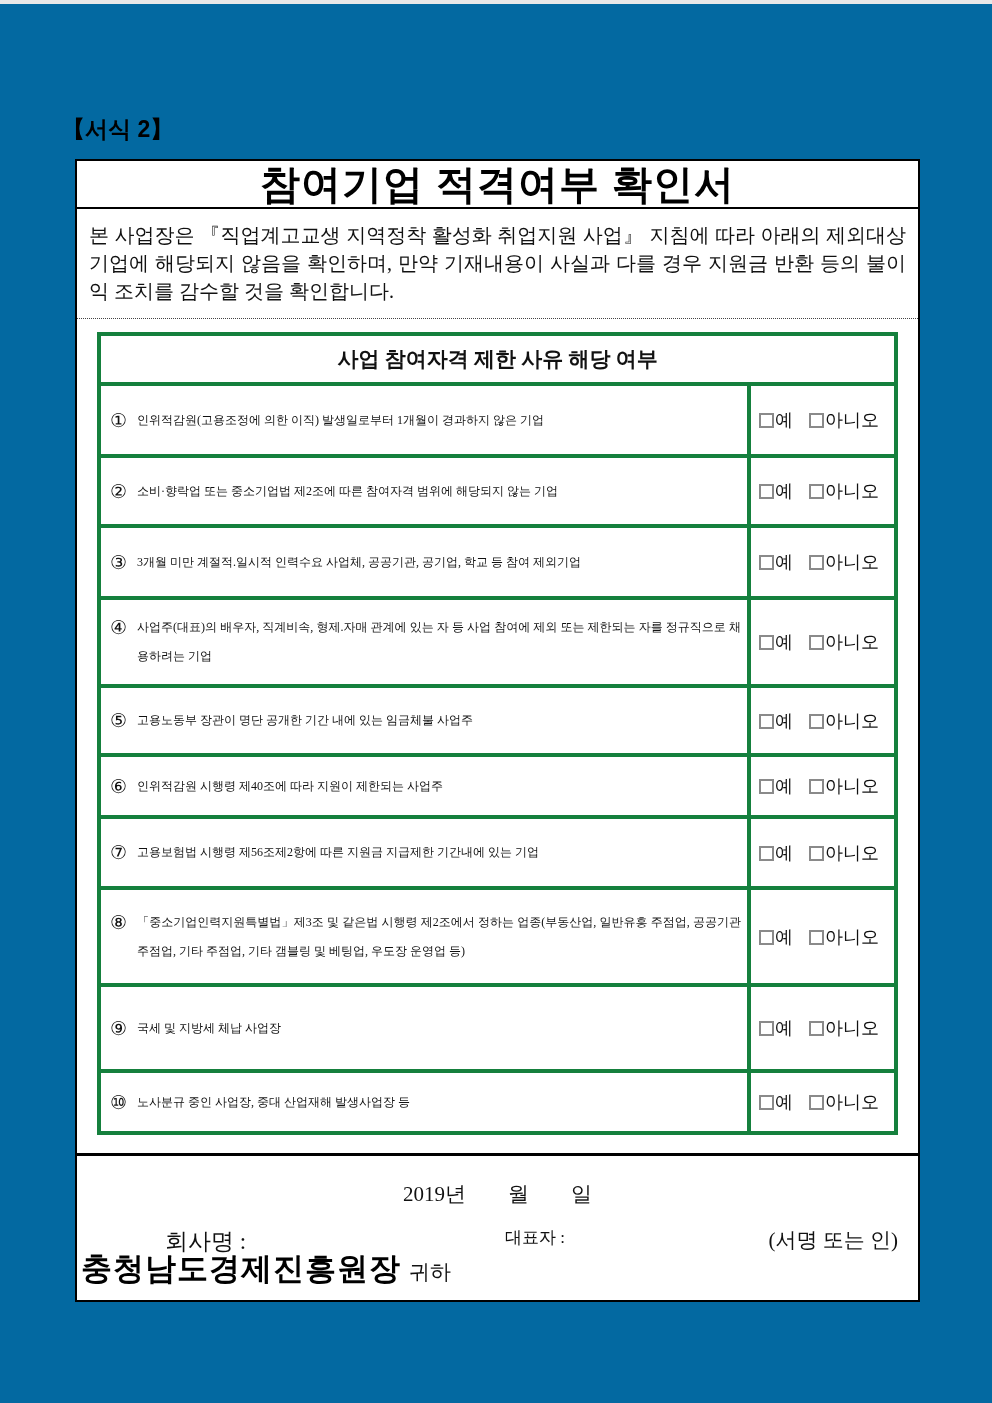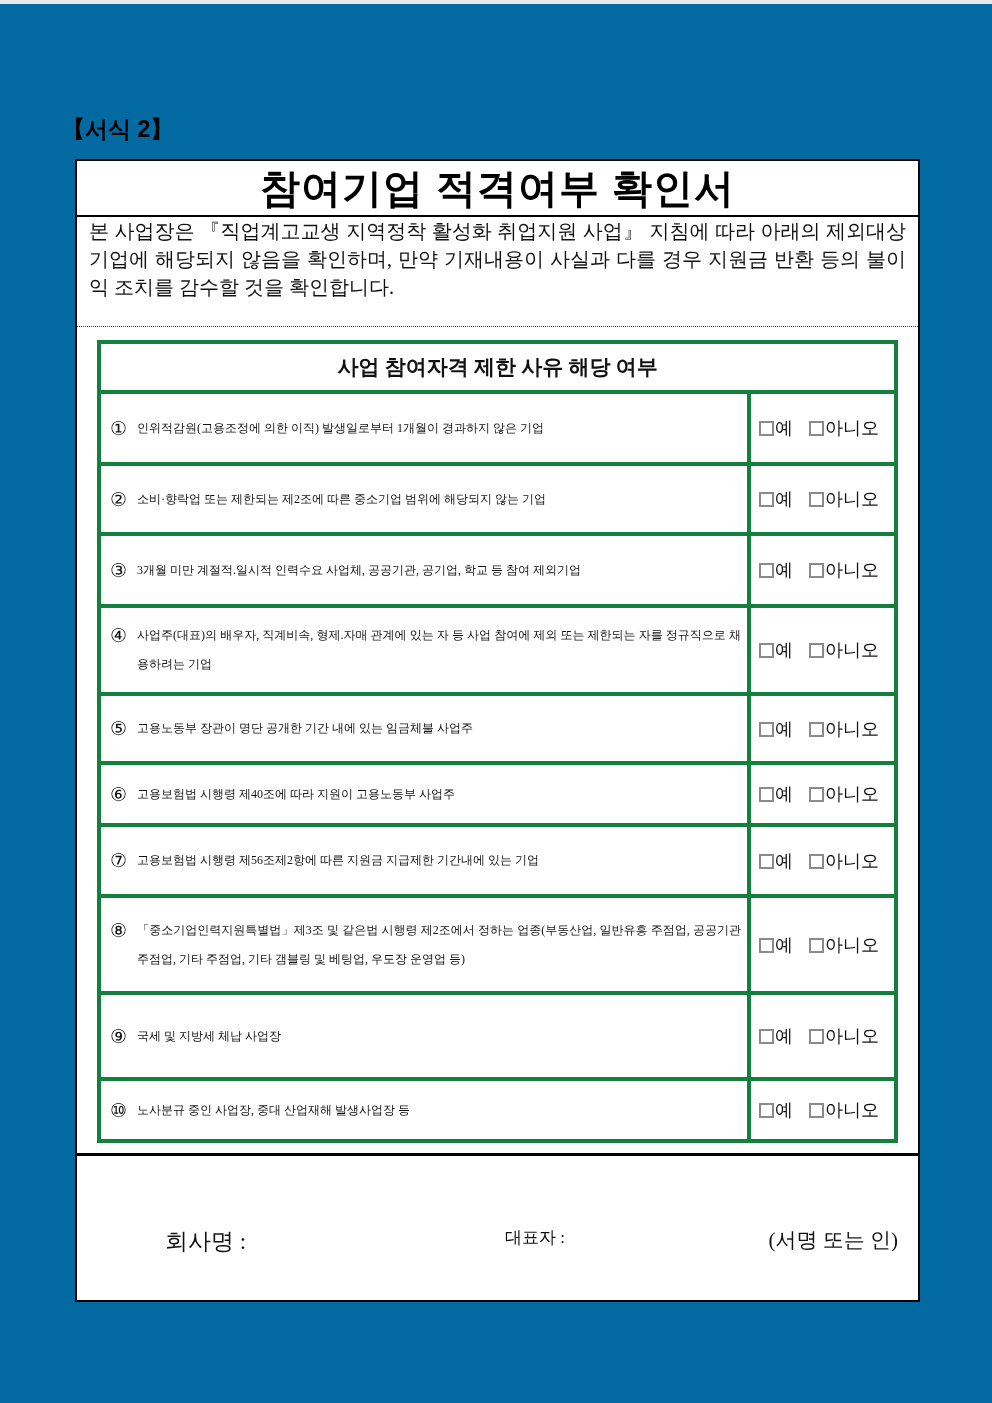--- a/index.html
+++ b/index.html
@@ -17,31 +17,31 @@
     font-family: "Liberation Sans", sans-serif;
     font-weight: bold; font-size: 23px; color: #000;
   }
   .outer-box {
     position: absolute; left: 75px; top: 155px;
     width: 845px; height: 1143px;
     border: 2px solid #000;
     background: #fff;
   }
   .title-section {
-    height: 56px;
+    height: 48px;
     border-bottom: 2px solid #000;
     display: flex; align-items: center; justify-content: center;
   }
   .doc-title {
     font-family: "Liberation Sans", sans-serif;
     font-weight: bold; font-size: 40px; letter-spacing: 1px; color: #000;
   }
   .intro-section {
     height: 110px;
-    padding: 0 12px 0 12px;
+    padding: 12px 12px 0 12px;
     border-bottom: 1px dotted #444;
     font-size: 20px; line-height: 28px;
     text-align: justify;
   }
   .table-section { padding: 13px 20px 0 20px; }
   table.eligibility {
     width: 100%;
     border-collapse: collapse;
     border: 2px solid #000;
   }
@@ -130,21 +130,21 @@
     </td>
     <td class="choice">
       <label class="yes"><span class="cb"></span><span>예</span></label><label class="no"><span class="cb"></span><span>아니오</span></label>
     </td>
   </tr>
 
   <tr>
     <td class="desc">
       <div class="desc-inner">
         <span class="num">②</span>
-                  <span class="txt">소비·향락업 또는 제한되는 제2조에 따른 중소기업 범위에 해당되지 않는 기업</span>
+                  <span class="txt">소비·향락업 또는 중소기업법 제2조에 따른 참여자격 범위에 해당되지 않는 기업</span>
       </div>
     </td>
     <td class="choice">
       <label class="yes"><span class="cb"></span><span>예</span></label><label class="no"><span class="cb"></span><span>아니오</span></label>
     </td>
   </tr>
 
   <tr>
     <td class="desc">
       <div class="desc-inner">
@@ -178,21 +178,21 @@
     </td>
     <td class="choice">
       <label class="yes"><span class="cb"></span><span>예</span></label><label class="no"><span class="cb"></span><span>아니오</span></label>
     </td>
   </tr>
 
   <tr>
     <td class="desc">
       <div class="desc-inner">
         <span class="num">⑥</span>
-                  <span class="txt">고용보험법 시행령 제40조에 따라 지원이 고용노동부 사업주</span>
+                  <span class="txt">인위적감원 시행령 제40조에 따라 지원이 제한되는 사업주</span>
       </div>
     </td>
     <td class="choice">
       <label class="yes"><span class="cb"></span><span>예</span></label><label class="no"><span class="cb"></span><span>아니오</span></label>
     </td>
   </tr>
 
   <tr>
     <td class="desc">
       <div class="desc-inner">
@@ -238,19 +238,23 @@
     </td>
     <td class="choice">
       <label class="yes"><span class="cb"></span><span>예</span></label><label class="no"><span class="cb"></span><span>아니오</span></label>
     </td>
   </tr>
 </tbody>
       </table>
     </div>
 
     <div class="footer-section">
+      <div class="date-line">2019년        월        일</div>
       <div class="company-label">회사명 :</div>
       <div class="ceo-label">대표자 :</div>
       <div class="sign-note">(서명 또는 인)</div>
+      <div class="recipient-line">
+        <span class="recipient-name">충청남도경제진흥원장</span><span class="recipient-suffix">귀하</span>
+      </div>
     </div>
 
   </div>
 </div>
 
 </body></html>

